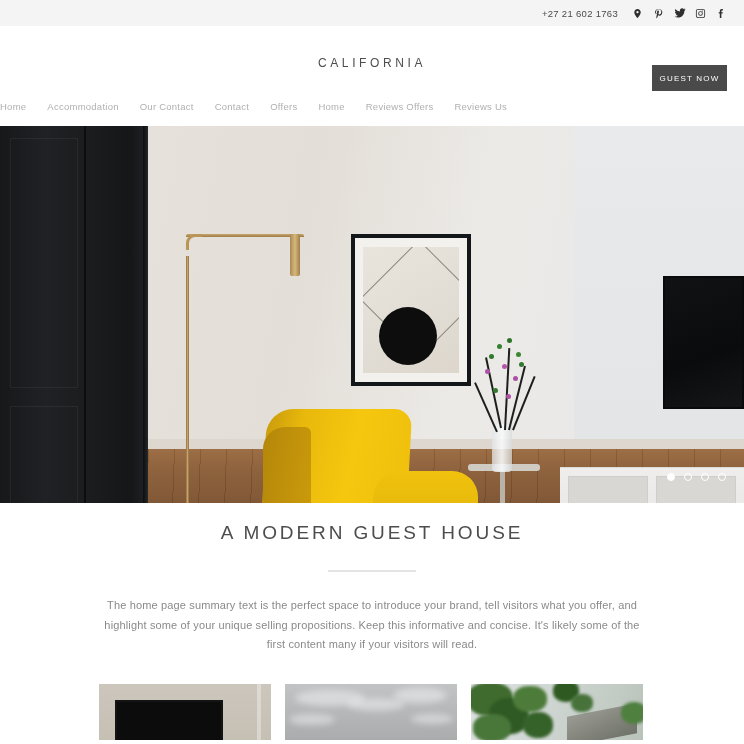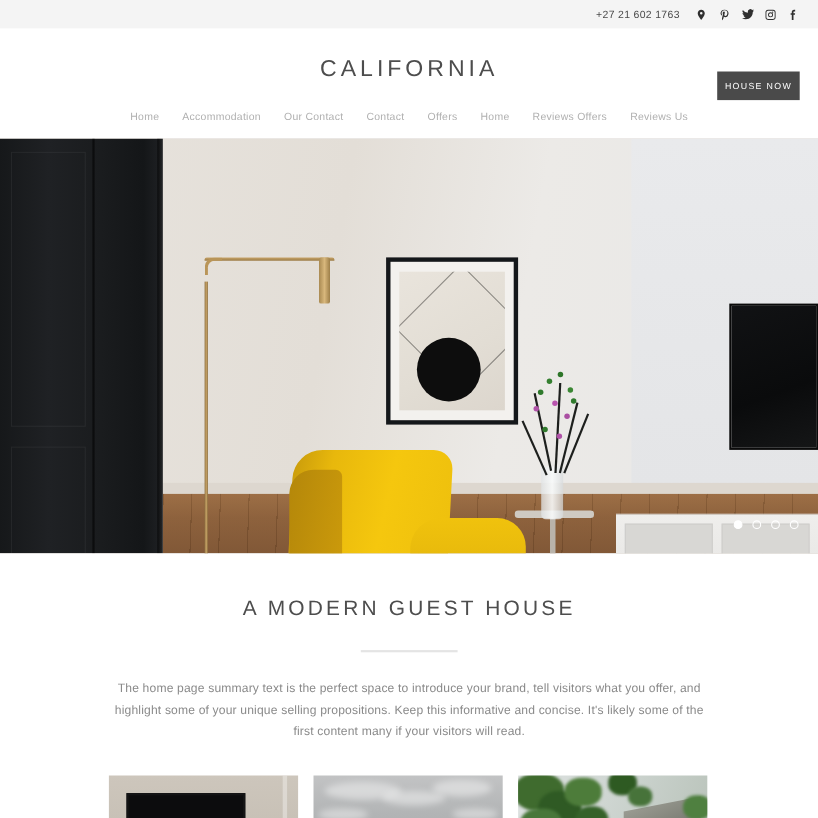--- a/index.html
+++ b/index.html
@@ -41,21 +41,21 @@
   
   .header {
     position: relative;
     height: 74px;
     background: #ffffff;
     display: flex;
     align-items: center;
     justify-content: center;
   }
   .logo {
-    font-size: 21px;
+    font-size: 12px;
     letter-spacing: 3.6px;
     color: #4d4d4d;
     font-weight: 400;
   }
   .book-btn {
     position: absolute;
     right: 17px;
     top: 39px;
     width: 75px;
     height: 26px;
@@ -70,21 +70,20 @@
     align-items: center;
     justify-content: center;
   }
 
   
   .nav {
     height: 26px;
     background: #ffffff;
     display: flex;
     align-items: flex-start;
-    justify-content: center;
     gap: 21px;
     padding-top: 1px;
   }
   .nav a {
     font-size: 9.5px;
     color: #b0b0b0;
     text-decoration: none;
     letter-spacing: 0.25px;
     white-space: nowrap;
   }
@@ -259,21 +258,21 @@
   }
   .dot {
     width: 8px; height: 8px; border-radius: 50%;
     border: 1.3px solid #ffffff;
     background: transparent;
     cursor: pointer;
   }
   .dot.active { background: #ffffff; }
 
   
-  .intro { padding-top: 40px; text-align: center; }
+  .intro { padding-top: 19px; text-align: center; }
   .intro h2 {
     font-size: 19px;
     letter-spacing: 2.9px;
     color: #4d4d4d;
     font-weight: 400;
   }
   .divider {
     width: 88px; height: 2px; background: #e4e4e4;
     margin: 26px auto 0;
   }
@@ -351,21 +350,21 @@
     <a class="ic" href="#">
       <svg viewBox="0 0 24 24" width="11" height="11">
           <path d="M15.1 2h-2.4c-2.7 0-4.4 1.8-4.4 4.6V9H6v3h2.3v10h3.4V12h2.8l.4-3h-3.2V6.9c0-.9.2-1.4 1.4-1.4h1.9V2z"></path>
         </svg>
     </a>
   </div>
 </div>
 
 <div class="header">
   <div class="logo">CALIFORNIA</div>
-  <button class="book-btn">HOUSE NOW</button>
+  <button class="book-btn">GUEST NOW</button>
 </div>
 
 <nav class="nav">
   <a href="#">Home</a>
   <a href="#">Accommodation</a>
   <a href="#">Our Contact</a>
   <a href="#">Contact</a>
   <a href="#">Offers</a>
   <a href="#">Home</a>
   <a href="#">Reviews Offers</a>

